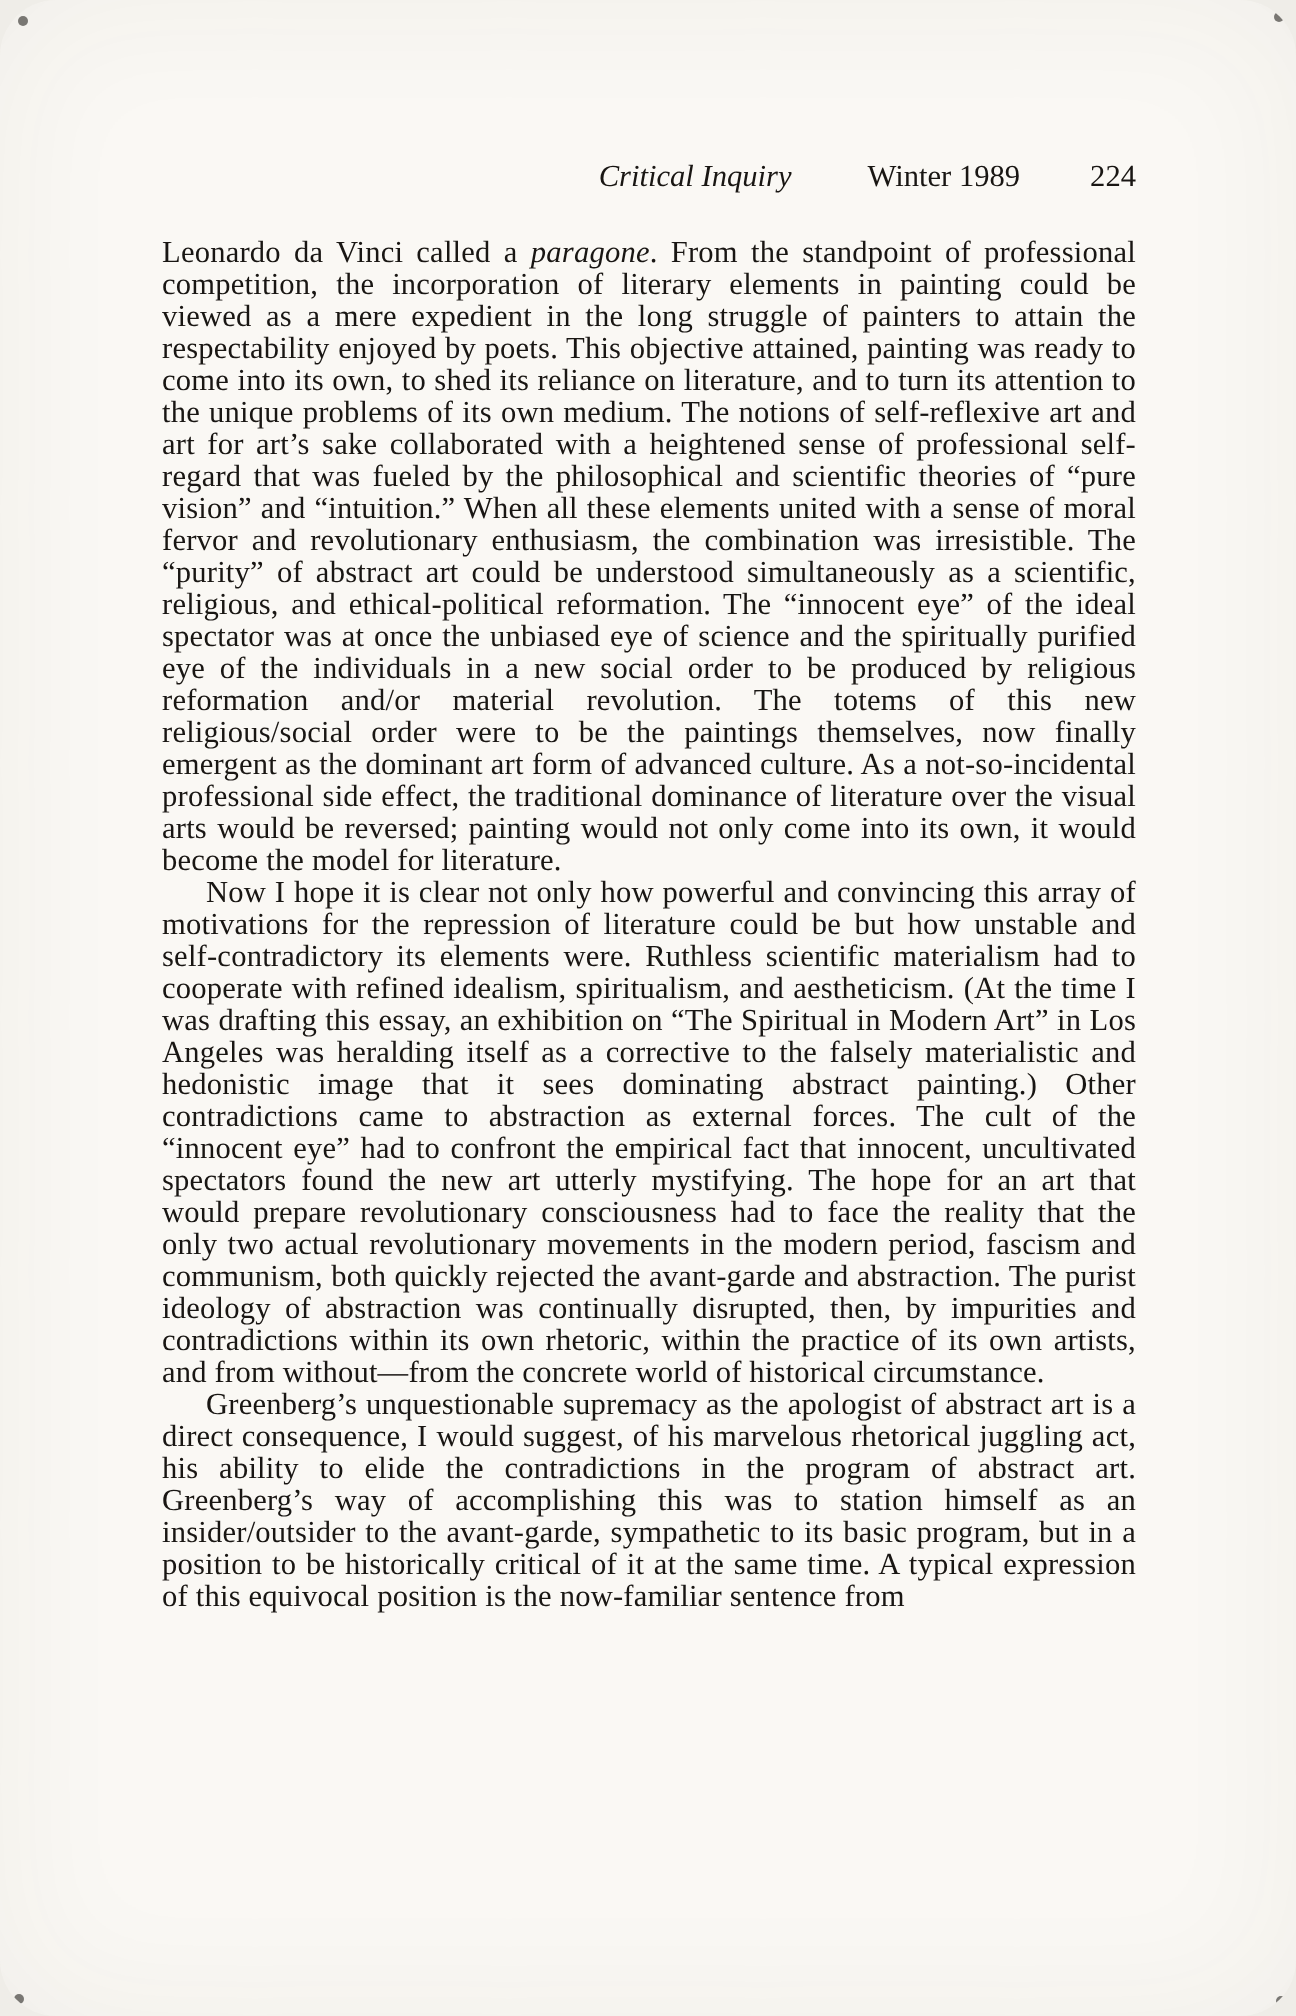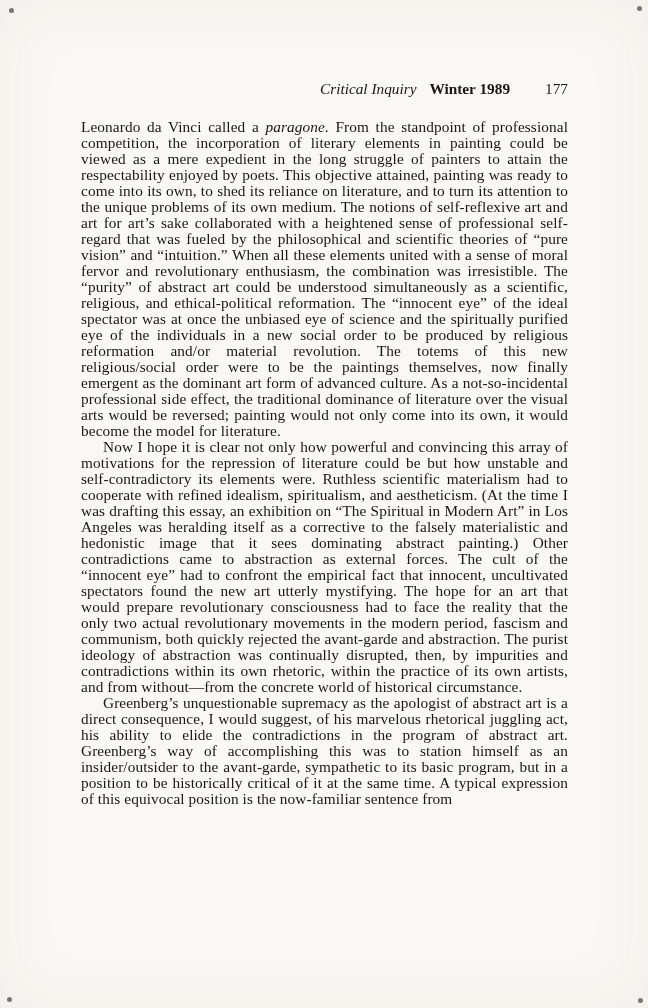--- a/index.html
+++ b/index.html
@@ -16,31 +16,32 @@
     position: relative;
     width: 648px;
     height: 1008px;
     margin: 0 auto;
     background: var(--paper);
     color: var(--ink);
     font-family: "Liberation Serif", "DejaVu Serif", serif;
     padding: 80px 80px 40px 81px;
     box-shadow: inset 0 0 70px rgba(60,50,30,0.05);
     overflow: hidden;
+    border-radius: 28px;
   }
   .running-head {
     display: flex;
     justify-content: flex-end;
     align-items: baseline;
     font-size: 15.3px;
     line-height: 18px;
     margin-bottom: 21px;
   }
   .journal-title { font-style: italic; }
-  .issue { margin-left: 13px; font-weight: bold; }
+  .issue { margin-left: 38px; }
   .page-number { margin-left: 35px; }
   .text-block {
     width: 487px;
   }
   .para {
     margin: 0;
     font-size: 15.3px;
     line-height: 16px;
     text-align: justify;
     letter-spacing: 0.1px;
@@ -65,21 +66,21 @@
 <div class="page">
 
   <span class="speck tl"></span>
   <span class="speck tr"></span>
   <span class="speck bl"></span>
   <span class="speck br"></span>
 
   <header class="running-head">
     <span class="journal-title">Critical Inquiry</span>
     <span class="issue">Winter 1989</span>
-    <span class="page-number">177</span>
+    <span class="page-number">224</span>
   </header>
 
   <main class="text-block">
     <p class="para"><span>Leonardo da Vinci called a </span><em class="italic-term">paragone</em><span>. From the standpoint of professional competition, the incorporation of literary elements in painting could be viewed as a mere expedient in the long struggle of painters to attain the respectability enjoyed by poets. This objective attained, painting was ready to come into its own, to shed its reliance on literature, and to turn its attention to the unique problems of its own medium. The notions of self-reflexive art and art for art’s sake collaborated with a heightened sense of professional self-regard that was fueled by the philosophical and scientific theories of “pure vision” and “intuition.” When all these elements united with a sense of moral fervor and revolutionary enthusiasm, the combination was irresistible. The “purity” of abstract art could be understood simultaneously as a scientific, religious, and ethical-political reformation. The “innocent eye” of the ideal spectator was at once the unbiased eye of science and the spiritually purified eye of the individuals in a new social order to be produced by religious reformation and/or material revolution. The totems of this new religious/social order were to be the paintings themselves, now finally emergent as the dominant art form of advanced culture. As a not-so-incidental professional side effect, the traditional dominance of literature over the visual arts would be reversed; painting would not only come into its own, it would become the model for literature.</span></p>
 
     <p class="para indent">Now I hope it is clear not only how powerful and convincing this array of motivations for the repression of literature could be but how unstable and self-contradictory its elements were. Ruthless scientific materialism had to cooperate with refined idealism, spiritualism, and aestheticism. (At the time I was drafting this essay, an exhibition on “The Spiritual in Modern Art” in Los Angeles was heralding itself as a corrective to the falsely materialistic and hedonistic image that it sees dominating abstract painting.) Other contradictions came to abstraction as external forces. The cult of the “innocent eye” had to confront the empirical fact that innocent, uncultivated spectators found the new art utterly mystifying. The hope for an art that would prepare revolutionary consciousness had to face the reality that the only two actual revolutionary movements in the modern period, fascism and communism, both quickly rejected the avant-garde and abstraction. The purist ideology of abstraction was continually disrupted, then, by impurities and contradictions within its own rhetoric, within the practice of its own artists, and from without—from the concrete world of historical circumstance.</p>
 
     <p class="para indent">Greenberg’s unquestionable supremacy as the apologist of abstract art is a direct consequence, I would suggest, of his marvelous rhetorical juggling act, his ability to elide the contradictions in the program of abstract art. Greenberg’s way of accomplishing this was to station himself as an insider/outsider to the avant-garde, sympathetic to its basic program, but in a position to be historically critical of it at the same time. A typical expression of this equivocal position is the now-familiar sentence from</p>
   </main>
 

